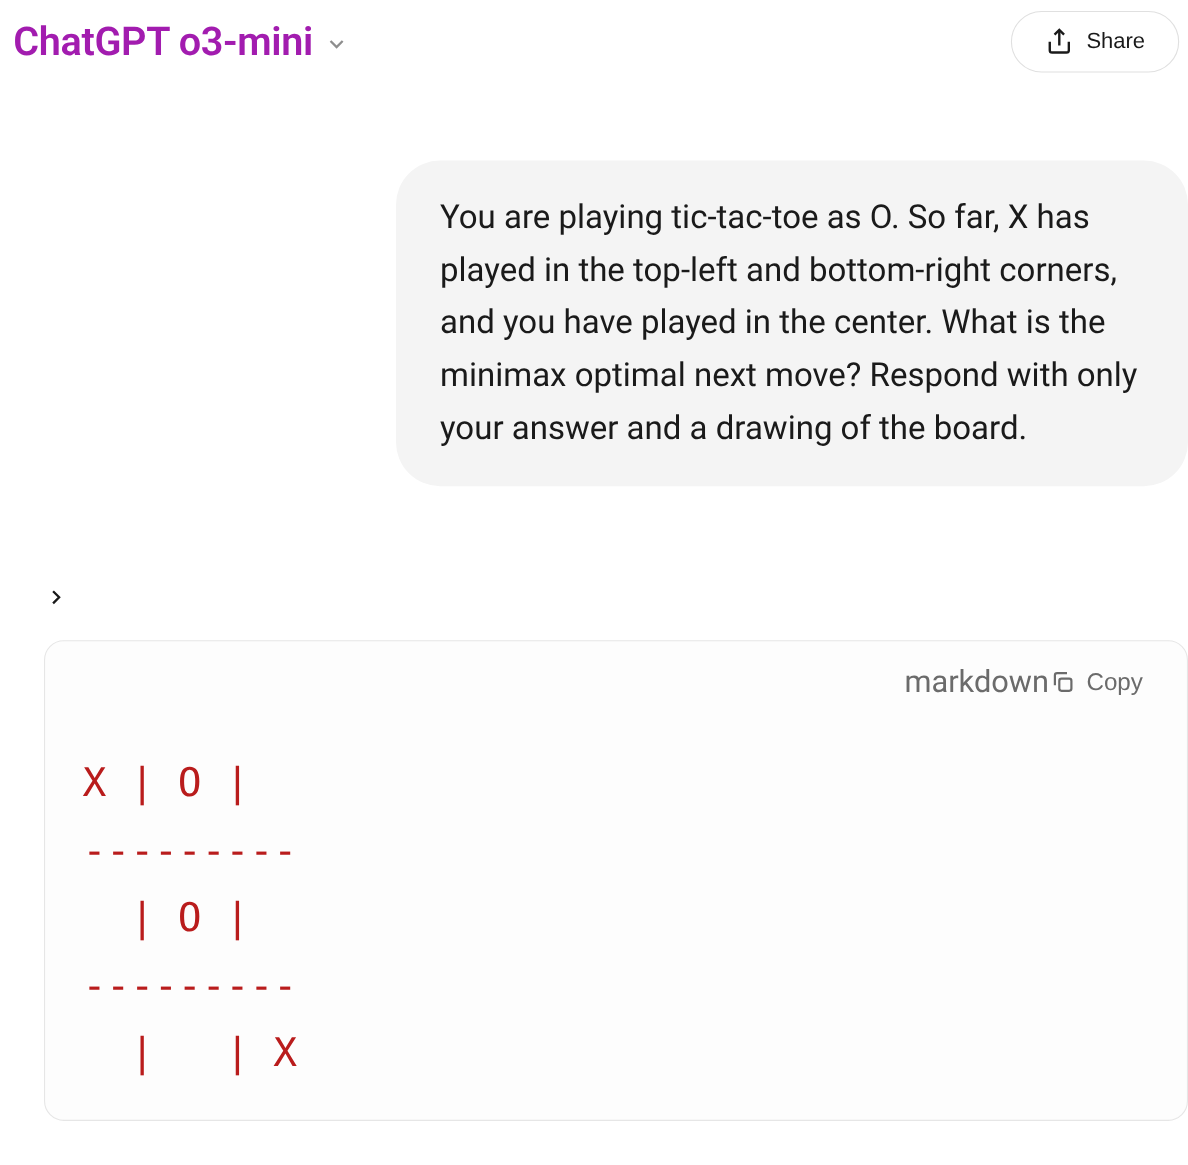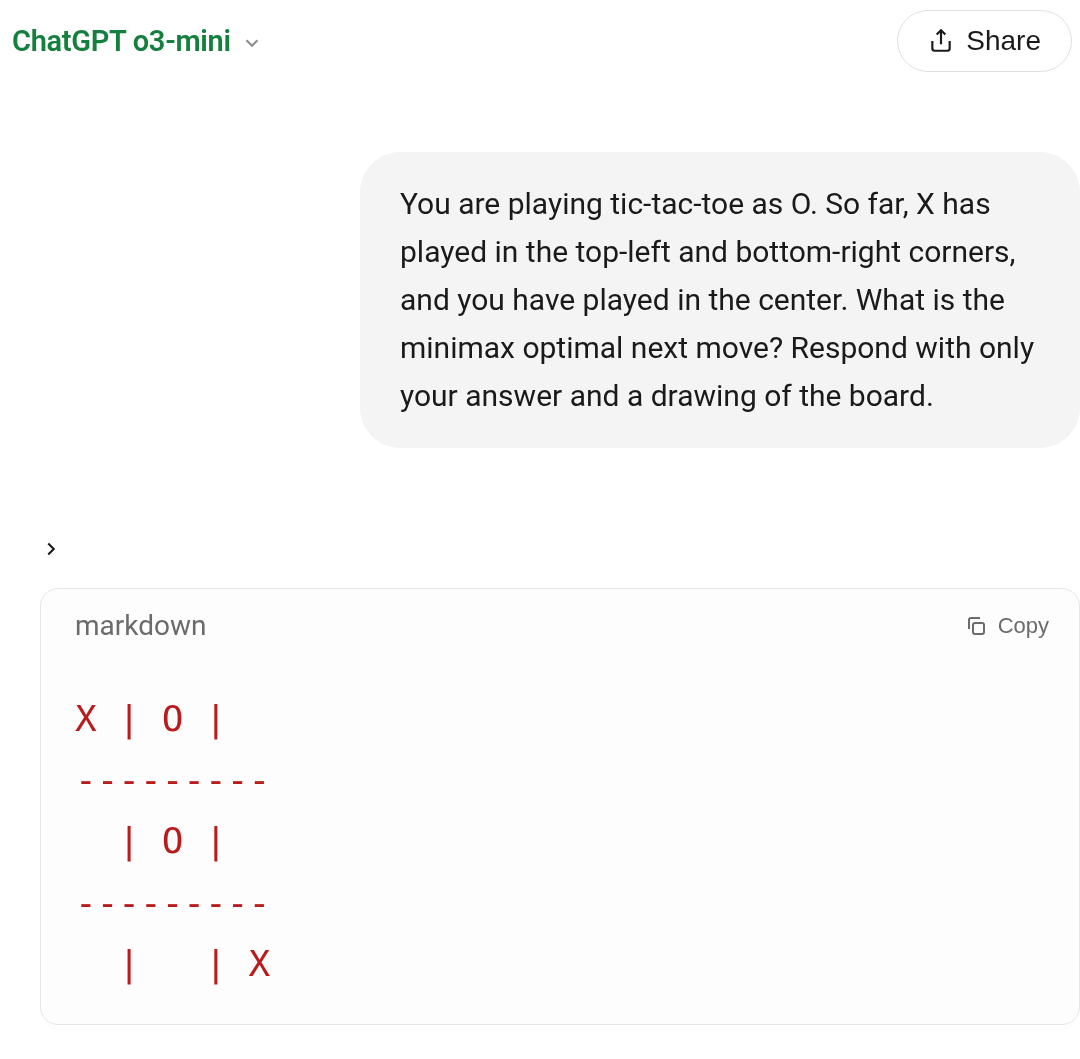--- a/index.html
+++ b/index.html
@@ -22,43 +22,43 @@
       padding: 10px 8px 10px 8px;
     }
     .model-selector {
       display: flex;
       align-items: center;
       gap: 10px;
       cursor: pointer;
       padding: 6px 4px;
     }
     .model-name {
-      font-size: 29px;
+      font-size: 36px;
       font-weight: 600;
-      color: #15803d;
+      color: #a21caf;
       letter-spacing: -0.3px;
     }
     .chevron-down {
       width: 22px;
       height: 22px;
       stroke: #8e8e8e;
       stroke-width: 2.3;
       fill: none;
       margin-top: 4px;
     }
     .share-button {
       display: flex;
       align-items: center;
       gap: 12px;
       border: 1px solid #e0e0e0;
       border-radius: 999px;
       padding: 14px 30px;
       background: #ffffff;
       cursor: pointer;
-      font-size: 28px;
+      font-size: 20px;
       color: #1a1a1a;
     }
     .share-icon {
       width: 26px;
       height: 26px;
       stroke: #1a1a1a;
       stroke-width: 2;
       fill: none;
     }
     .conversation {
@@ -108,22 +108,22 @@
     .code-block {
       border: 1px solid #e6e6e6;
       border-radius: 18px;
       background: #fdfdfd;
       overflow: hidden;
       margin-right: 0;
     }
     .code-header {
       display: flex;
       align-items: center;
-      justify-content: space-between;
-      padding: 20px 30px 16px 34px;
+      justify-content: flex-end;
+      padding: 20px 40px 16px 34px;
     }
     .code-lang {
       font-size: 28px;
       color: #6b6b6b;
     }
     .copy-button {
       display: flex;
       align-items: center;
       gap: 10px;
       cursor: pointer;

